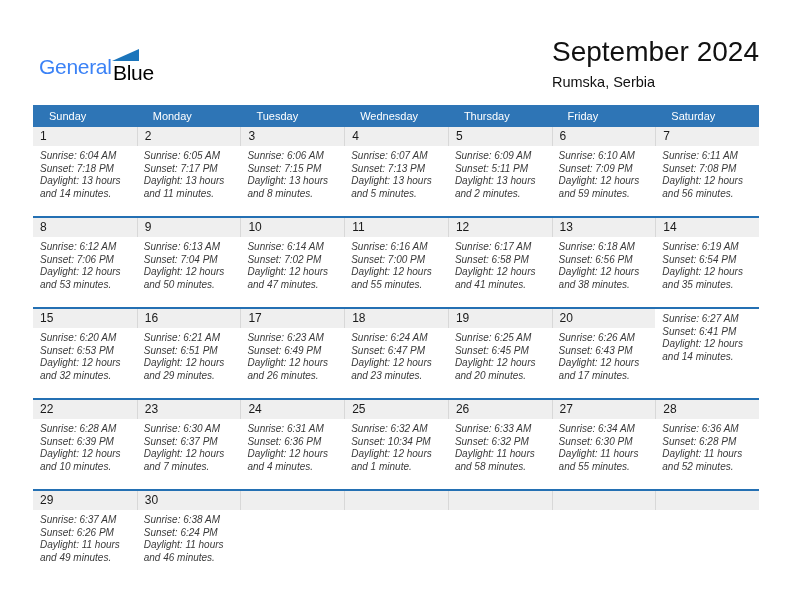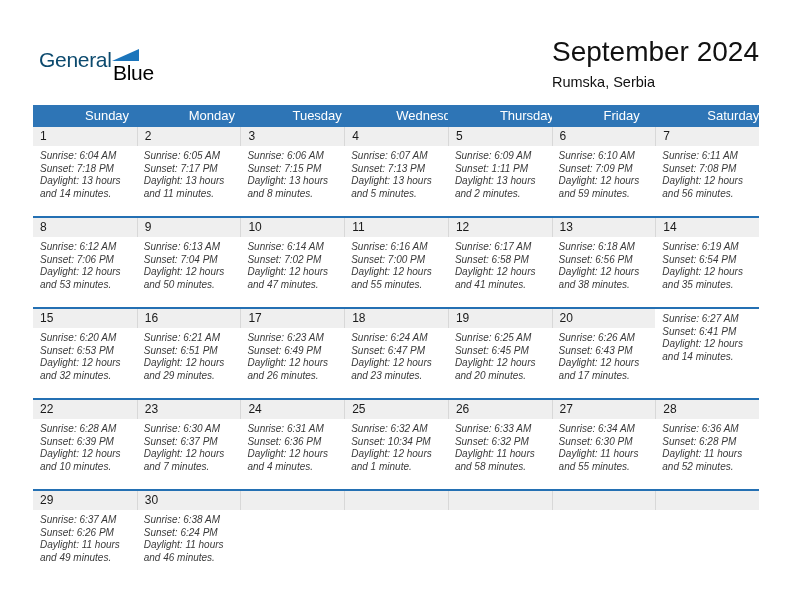--- a/index.html
+++ b/index.html
@@ -2,33 +2,33 @@
 <html><head>
 <meta charset="utf-8">
 <style>
   html, body { margin: 0; padding: 0; background: #ffffff; }
   body { width: 792px; height: 612px; font-family: "Liberation Sans", sans-serif; }
   .page { position: relative; width: 792px; height: 612px; background: #ffffff; overflow: hidden; }
 
   
   .top-header { position: absolute; top: 0; left: 33px; right: 33px; height: 105px; }
   .logo { position: absolute; left: 6px; top: 43px; width: 130px; height: 44px; }
-  .logo-general { position: absolute; left: 0; top: 5px; font-size: 21px; letter-spacing: -0.3px; color: #0c4a6e; }
+  .logo-general { position: absolute; left: 0; top: 12px; font-size: 21px; letter-spacing: -0.3px; color: #3b82f6; }
   .logo-triangle { position: absolute; left: 73px; top: 6px; width: 27px; height: 12px; background: #1b75bb;
                    clip-path: polygon(100% 0, 100% 100%, 0 100%); }
   .logo-blue { position: absolute; left: 74px; top: 18px; font-size: 21px; letter-spacing: -0.3px; color: #000000; }
   .titles { position: absolute; right: 0; top: 36px; }
   .month-title { font-size: 28px; line-height: 32px; color: #111111; }
   .location { font-size: 14.5px; font-weight: 400; margin-top: 6px; color: #111111; }
 
   
   .calendar { position: absolute; top: 105px; left: 33px; width: 726px; }
   .cal-header-row { display: flex; height: 22px; background: #2e75b6; }
-  .cal-header-cell { flex: 1 1 0; color: #ffffff; font-size: 13px; line-height: 22px;
-                     padding-left: 16px; box-sizing: border-box; overflow: hidden; white-space: nowrap; margin-left: 36px; }
+  .cal-header-cell { flex: 1 1 0; color: #ffffff; font-size: 11px; line-height: 22px;
+                     padding-left: 16px; box-sizing: border-box; overflow: hidden; white-space: nowrap; }
   .week-row { display: flex; height: 89px; }
   .week-row + .week-row { border-top: 2px solid #2470b3; }
   .day-cell { flex: 1 1 0; display: flex; flex-direction: column; box-sizing: border-box; min-width: 0; }
   .day-band { height: 19px; background: #efefef; padding-left: 7px; box-sizing: border-box; }
   .day-cell + .day-cell .day-band { border-left: 1px solid #d8d8d8; }
   .day-number { font-size: 12px; line-height: 19px; color: #1a1a1a; }
   .day-body { padding: 4px 4px 0 7px; font-size: 10px; line-height: 12.5px; color: #3a3a3a; font-style: italic; }
   .day-line { white-space: nowrap; overflow: hidden; }
 </style>
 </head>
@@ -100,21 +100,21 @@
             <div class="day-line">Daylight: 13 hours</div>
             <div class="day-line">and 5 minutes.</div>
           </div>
         </div>
         <div class="day-cell">
           <div class="day-band">
             <div class="day-number">5</div>
           </div>
           <div class="day-body">
             <div class="day-line">Sunrise: 6:09 AM</div>
-            <div class="day-line">Sunset: 1:11 PM</div>
+            <div class="day-line">Sunset: 5:11 PM</div>
             <div class="day-line">Daylight: 13 hours</div>
             <div class="day-line">and 2 minutes.</div>
           </div>
         </div>
         <div class="day-cell">
           <div class="day-band">
             <div class="day-number">6</div>
           </div>
           <div class="day-body">
             <div class="day-line">Sunrise: 6:10 AM</div>

